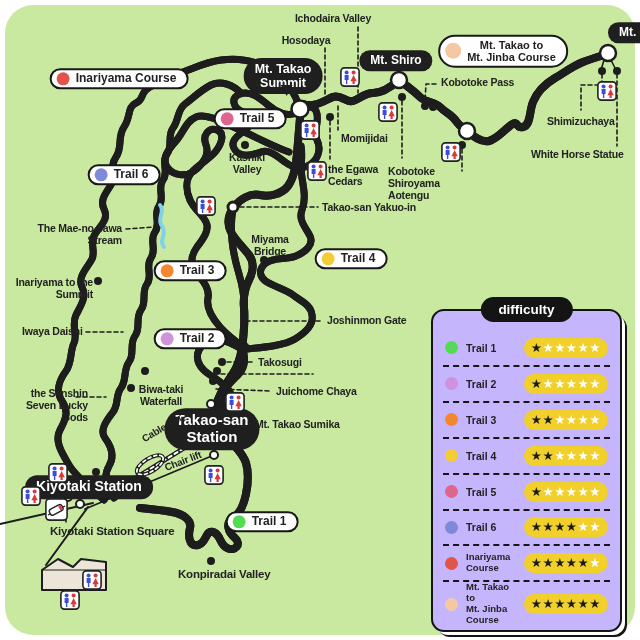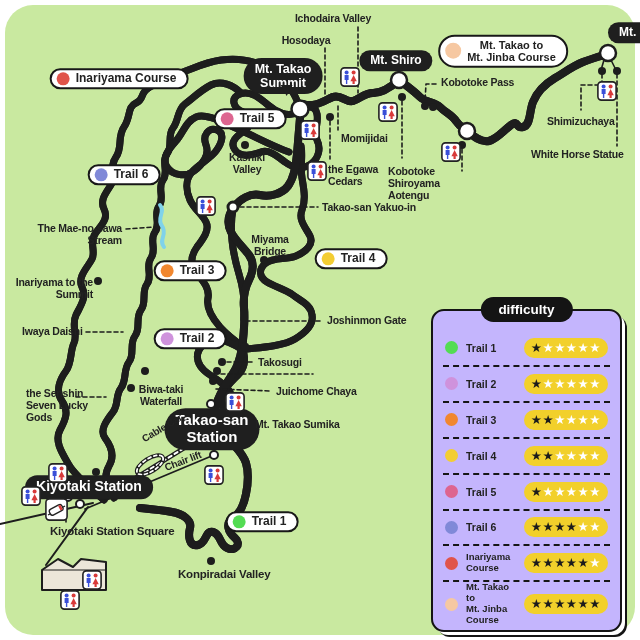--- a/index.html
+++ b/index.html
@@ -207,21 +207,21 @@
       <div class="lbl text" style="left: 531px; top: 155px; text-align: left; transform: translate(0%, -50%);"><span class="txt"><span class="ln">White Horse Statue</span></span></div>
       <div class="lbl text" style="left: 341px; top: 139px; text-align: left; transform: translate(0%, -50%);"><span class="txt"><span class="ln">Momijidai</span></span></div>
       <div class="lbl text" style="left: 328px; top: 176px; text-align: left; transform: translate(0%, -50%);"><span class="txt"><span class="ln">the Egawa</span><span class="ln">Cedars</span></span></div>
       <div class="lbl text" style="left: 388px; top: 184px; text-align: left; transform: translate(0%, -50%);"><span class="txt"><span class="ln">Kobotoke</span><span class="ln">Shiroyama</span><span class="ln">Aotengu</span></span></div>
       <div class="lbl text" style="left: 247px; top: 164px; text-align: center; transform: translate(-50%, -50%);"><span class="txt"><span class="ln">Kashiki</span><span class="ln">Valley</span></span></div>
       <div class="lbl text" style="left: 322px; top: 208px; text-align: left; transform: translate(0%, -50%);"><span class="txt"><span class="ln">Takao-san Yakuo-in</span></span></div>
       <div class="lbl text" style="left: 270px; top: 246px; text-align: center; transform: translate(-50%, -50%);"><span class="txt"><span class="ln">Miyama</span><span class="ln">Bridge</span></span></div>
       <div class="lbl text" style="left: 122px; top: 235px; text-align: right; transform: translate(-100%, -50%);"><span class="txt"><span class="ln">The Mae-no-sawa</span><span class="ln">Stream</span></span></div>
       <div class="lbl text" style="left: 93px; top: 289px; text-align: right; transform: translate(-100%, -50%);"><span class="txt"><span class="ln">Inariyama to the</span><span class="ln">Summit</span></span></div>
       <div class="lbl text" style="left: 22px; top: 332px; text-align: left; transform: translate(0%, -50%);"><span class="txt"><span class="ln">Iwaya Daishi</span></span></div>
-      <div class="lbl text" style="left: 88px; top: 406px; transform: translate(-100%, -50%);"><span class="txt"><span class="ln">the Senshin</span><span class="ln">Seven Lucky</span><span class="ln">Gods</span></span></div>
+      <div class="lbl text" style="left: 88px; top: 406px; text-align: right; transform: translate(-100%, -50%);"><span class="txt"><span class="ln">the Senshin</span><span class="ln">Seven Lucky</span><span class="ln">Gods</span></span></div>
       <div class="lbl text" style="left: 327px; top: 321px; text-align: left; transform: translate(0%, -50%);"><span class="txt"><span class="ln">Joshinmon Gate</span></span></div>
       <div class="lbl text" style="left: 258px; top: 363px; text-align: left; transform: translate(0%, -50%);"><span class="txt"><span class="ln">Takosugi</span></span></div>
       <div class="lbl text" style="left: 276px; top: 392px; text-align: left; transform: translate(0%, -50%);"><span class="txt"><span class="ln">Juichome Chaya</span></span></div>
       <div class="lbl text" style="left: 255px; top: 425px; text-align: left; transform: translate(0%, -50%);"><span class="txt"><span class="ln">Mt. Takao Sumika</span></span></div>
       <div class="lbl text" style="left: 161px; top: 396px; text-align: center; transform: translate(-50%, -50%);"><span class="txt"><span class="ln">Biwa-taki</span><span class="ln">Waterfall</span></span></div>
       <div class="lbl text" style="font-size: 11.5px; left: 50px; top: 531px; text-align: left; transform: translate(0%, -50%);"><span class="txt"><span class="ln">Kiyotaki Station Square</span></span></div>
       <div class="lbl text" style="font-size: 11.5px; left: 178px; top: 574px; text-align: left; transform: translate(0%, -50%);"><span class="txt"><span class="ln">Konpiradai Valley</span></span></div>
       <div class="lbl text" style="font-size: 10px; left: 162px; top: 428px; text-align: center; transform: translate(-50%, -50%) rotate(-31deg);"><span class="txt"><span class="ln">Cable Car</span></span></div>
       <div class="lbl text" style="font-size: 10px; left: 183px; top: 461px; text-align: center; transform: translate(-50%, -50%) rotate(-21deg);"><span class="txt"><span class="ln">Chair lift</span></span></div>
       <div class="icon" style="left: 340px; top: 67px;">

